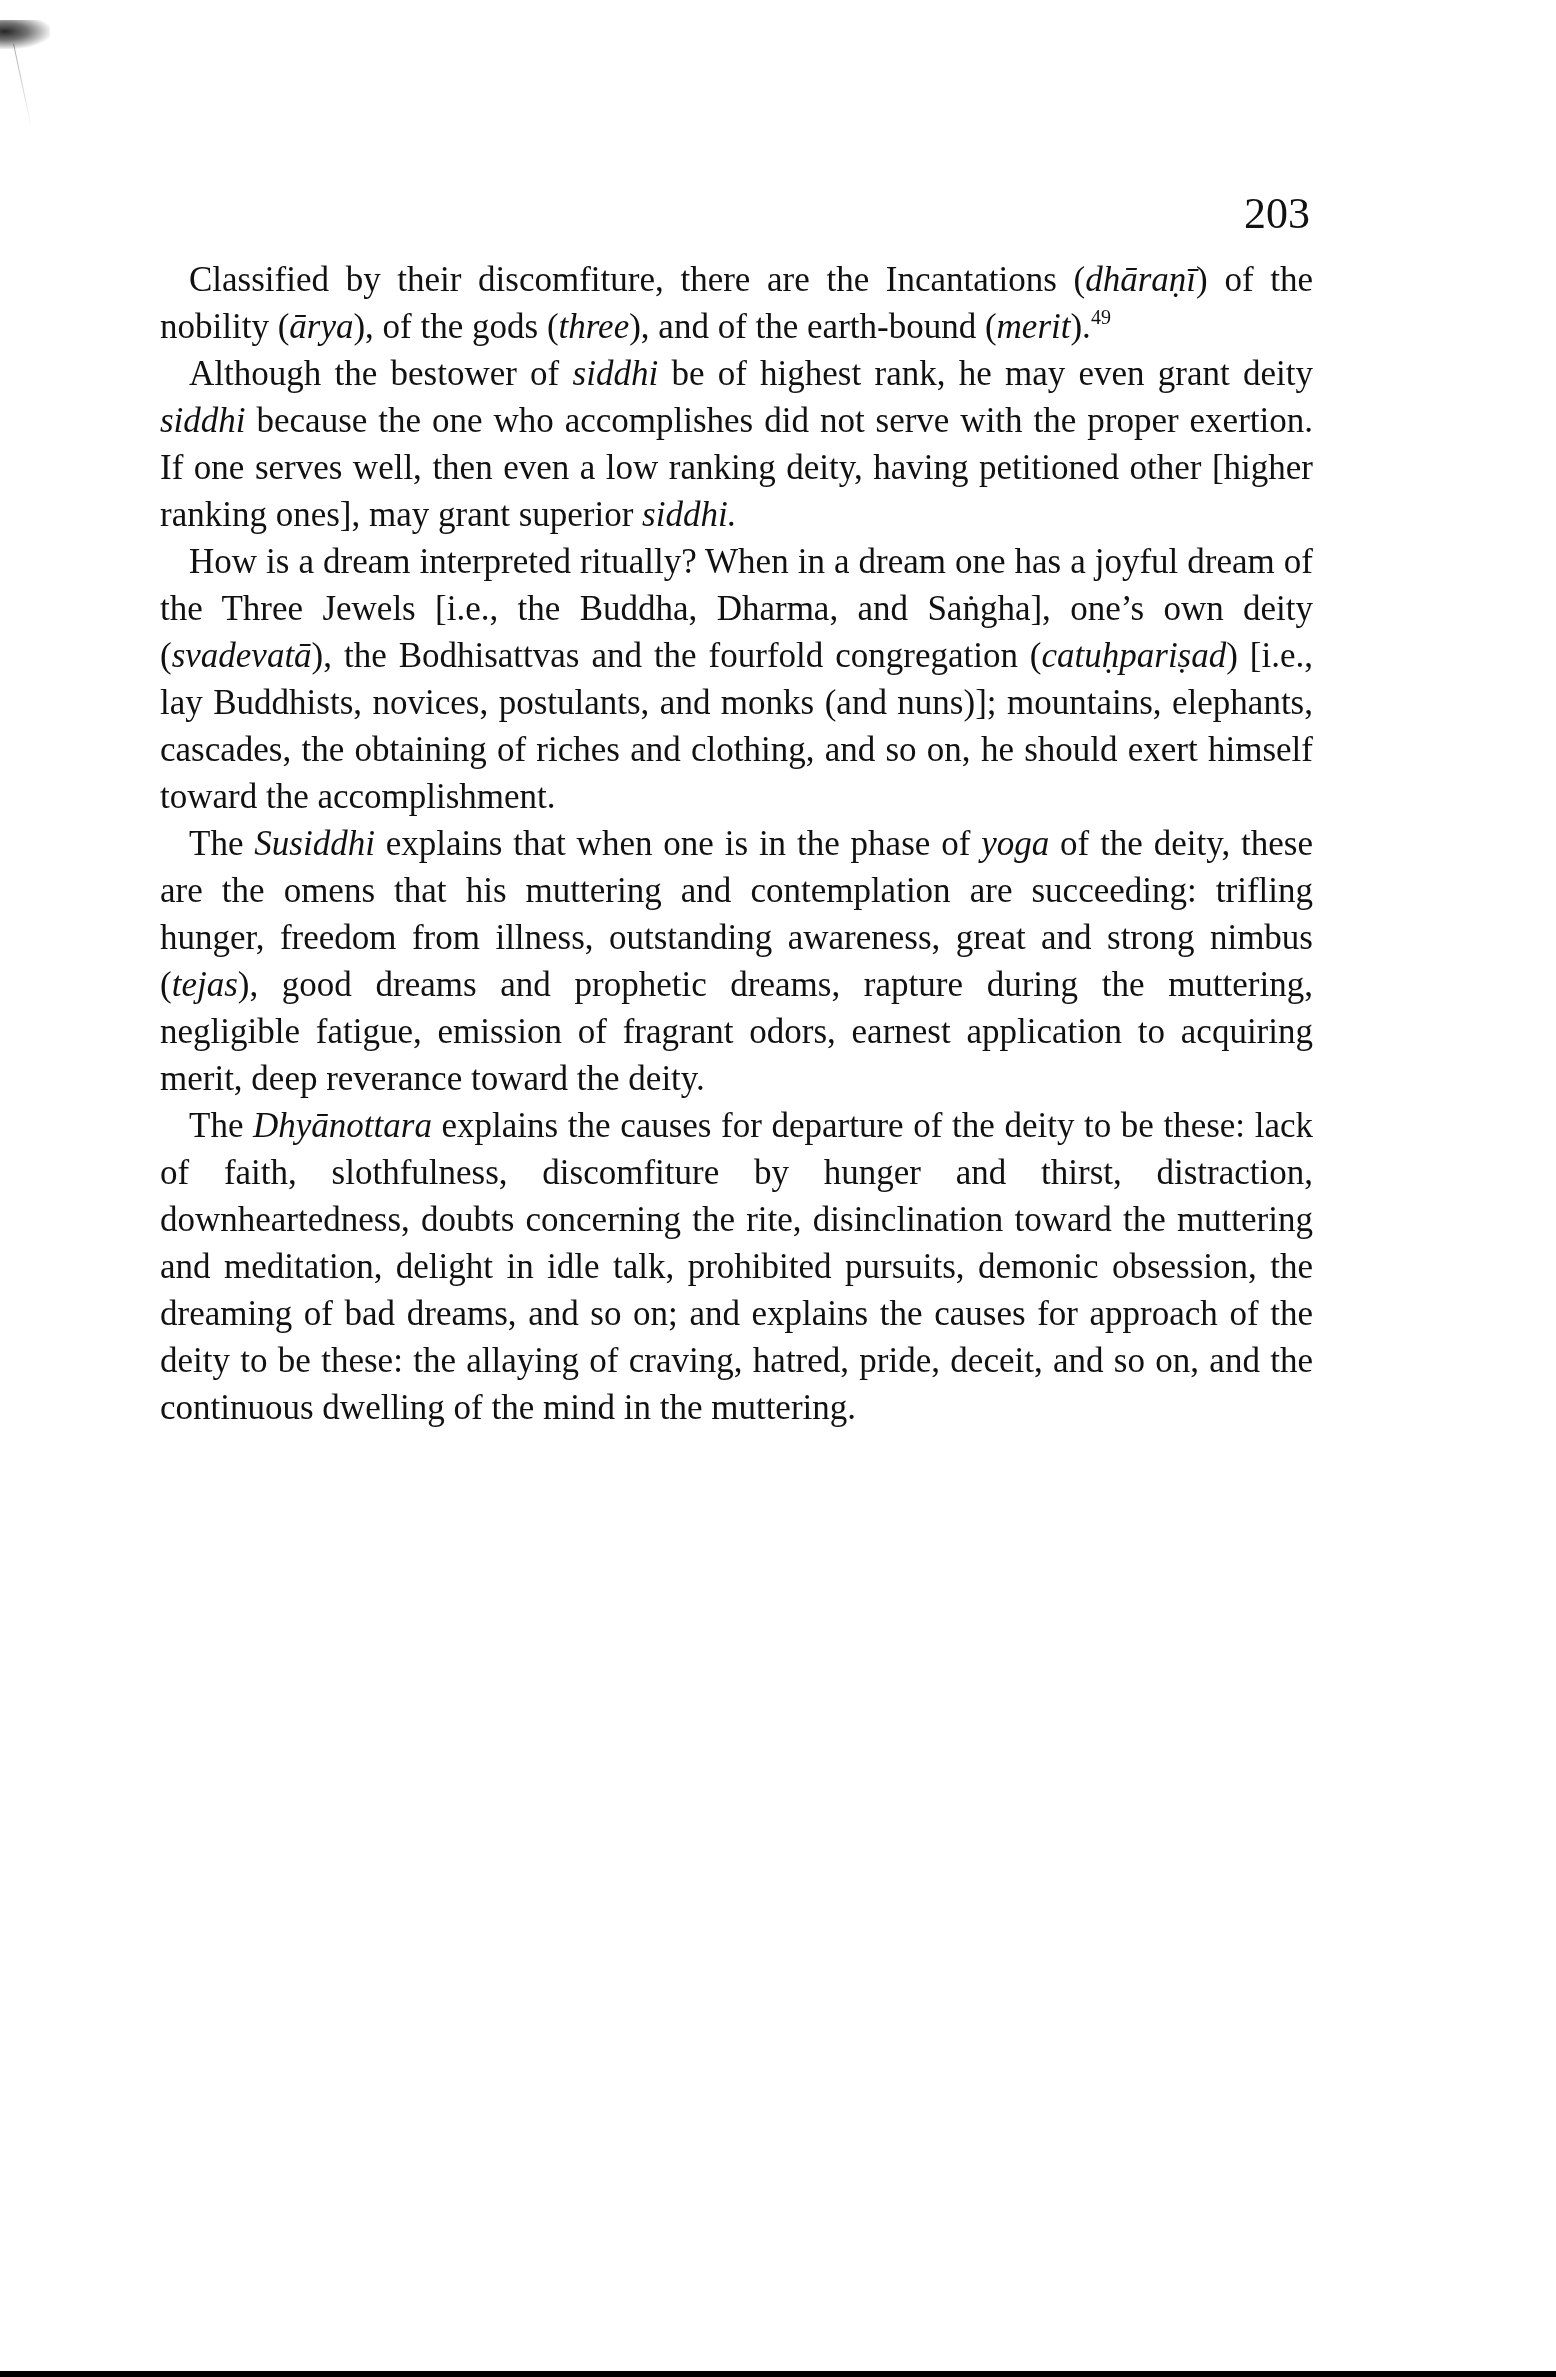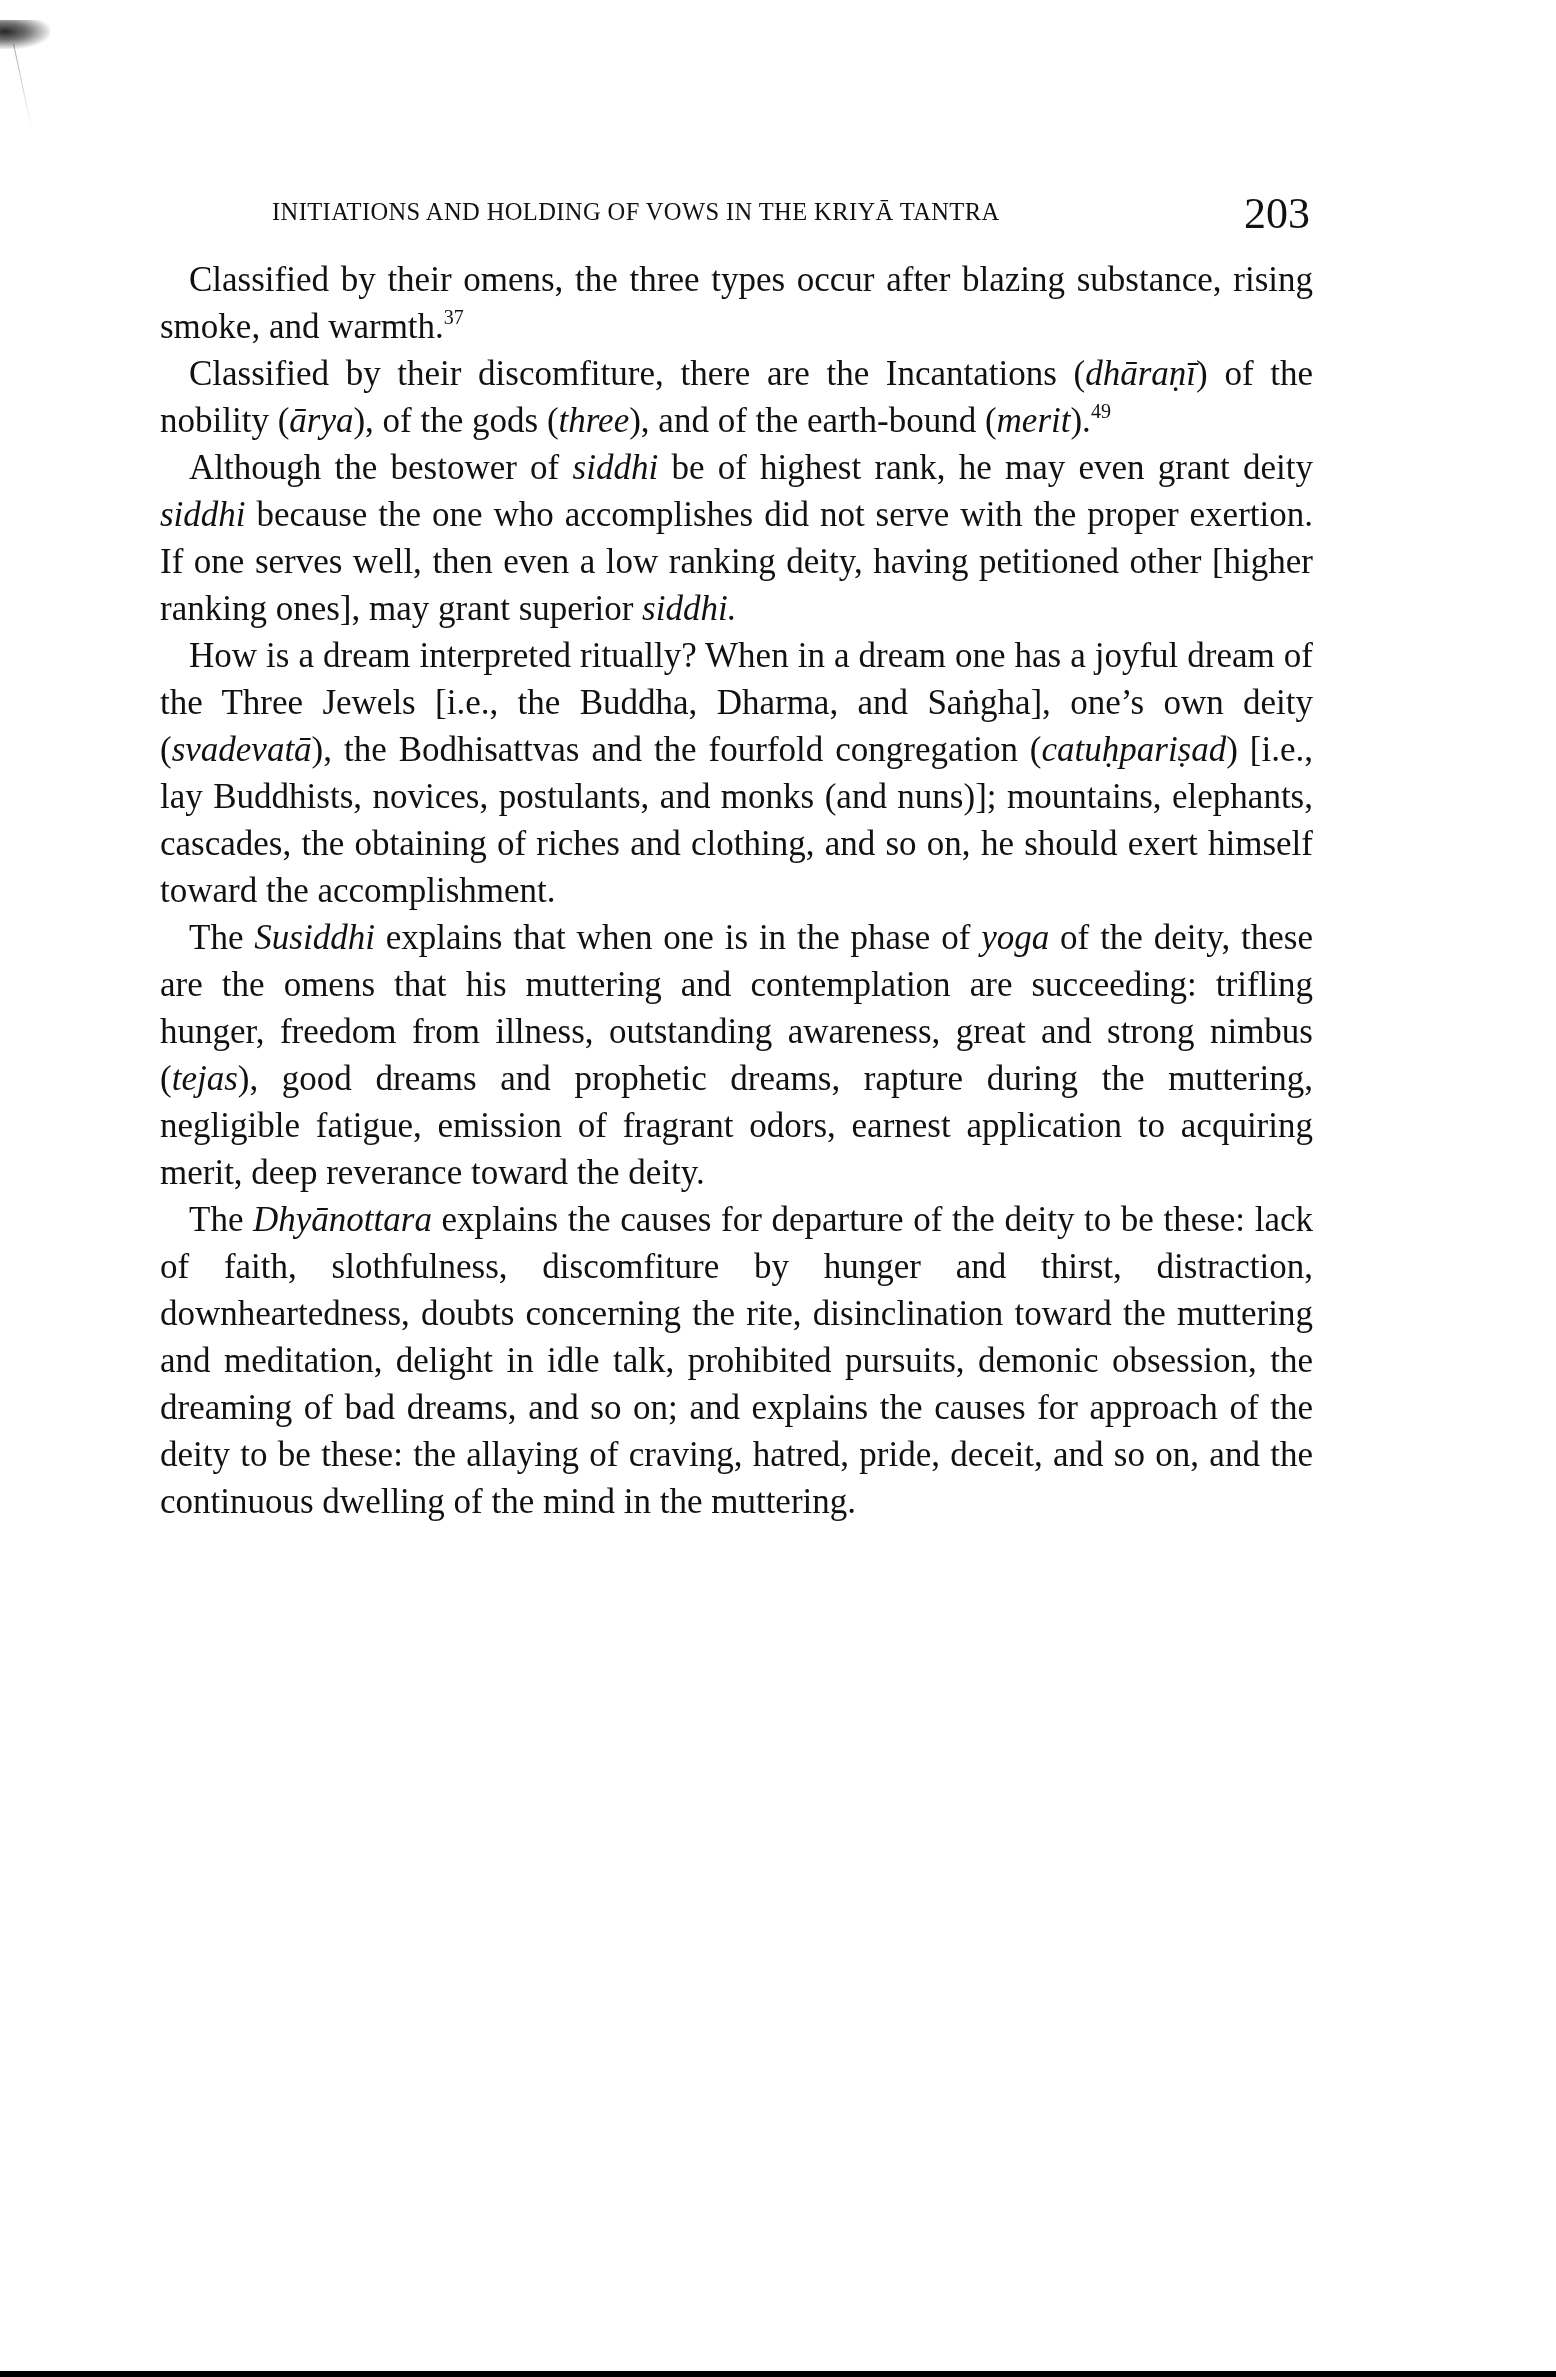--- a/index.html
+++ b/index.html
@@ -84,26 +84,24 @@
       background: #000000;
     }
   </style>
 </head>
 <body>
 
 <div class="scan-smudge"></div>
 <div class="scan-streak"></div>
 
 <header class="running-head">
-  <span class="running-title">Initiations and Holding of Vows in the Kriyā Tantra</span>
   <span class="page-number">203</span>
 </header>
 
 <main class="body-text">
-  <p class="para"><span>Classified by their omens, the three types occur after blazing substance, rising smoke, and warmth.</span><sup>37</sup></p>
   <p class="para"><span>Classified by their discomfiture, there are the Incantations (</span><em>dhāraṇī</em><span>) of the nobility (</span><em>ārya</em><span>), of the gods (</span><em>three</em><span>), and of the earth-bound (</span><em>merit</em><span>).</span><sup>49</sup></p>
   <p class="para"><span>Although the bestower of </span><em>siddhi</em><span> be of highest rank, he may even grant deity </span><em>siddhi</em><span> because the one who accomplishes did not serve with the proper exertion.  If one serves well, then even a low ranking deity, having petitioned other [higher ranking ones], may grant superior </span><em>siddhi.</em></p>
   <p class="para"><span>How is a dream interpreted ritually?  When in a dream one has a joyful dream of the Three Jewels [i.e., the Buddha, Dharma, and Saṅgha], one’s own deity (</span><em>svadevatā</em><span>), the Bodhisattvas and the fourfold congregation (</span><em>catuḥpariṣad</em><span>) [i.e., lay Buddhists, novices, postulants, and monks (and nuns)]; mountains, elephants, cascades, the obtaining of riches and clothing, and so on, he should exert himself toward the accomplishment.</span></p>
   <p class="para"><span>The </span><em>Susiddhi</em><span> explains that when one is in the phase of </span><em>yoga</em><span> of the deity, these are the omens that his muttering and contemplation are succeeding: trifling hunger, freedom from illness, outstanding awareness, great and strong nimbus (</span><em>tejas</em><span>), good dreams and prophetic dreams, rapture during the muttering, negligible fatigue, emission of fragrant odors, earnest application to acquiring merit, deep reverance toward the deity.</span></p>
   <p class="para"><span>The </span><em>Dhyānottara</em><span> explains the causes for departure of the deity to be these: lack of faith, slothfulness, discomfiture by hunger and thirst, distraction, downheartedness, doubts concerning the rite, disinclination toward the muttering and meditation, delight in idle talk, prohibited pursuits, demonic obsession, the dreaming of bad dreams, and so on; and explains the causes for approach of the deity to be these: the allaying of craving, hatred, pride, deceit, and so on, and the continuous dwelling of the mind in the muttering.</span></p>
 </main>
 
 <div class="bottom-bar"></div>
 
 

